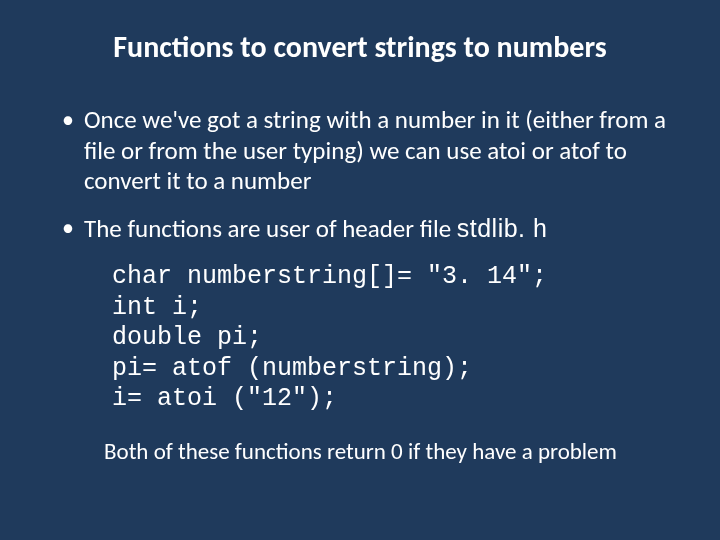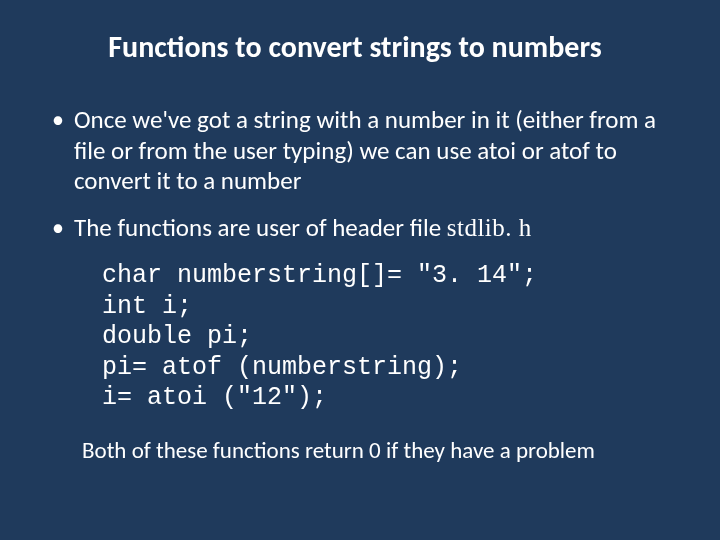--- a/index.html
+++ b/index.html
@@ -9,21 +9,21 @@
     height: 540px;
     background: #1f3a5c;
     font-family: Calibri, "Segoe UI", Arial, sans-serif;
     color: #ffffff;
     overflow: hidden;
   }
   .slide {
     box-sizing: border-box;
     width: 720px;
     height: 540px;
-    padding: 20px 50px 30px 40px;
+    padding: 20px 50px 30px 50px;
   }
   .title {
     font-size: 30px;
     font-weight: 700;
     text-align: center;
     margin: 8px 0 40px 0;
     letter-spacing: 0px;
   }
   ul.bullets {
     list-style: none;
@@ -38,35 +38,35 @@
     line-height: 1.22;
   }
   ul.bullets li::before {
     content: "•";
     position: absolute;
     left: 12px;
     top: 0;
     font-size: 24px;
   }
   .mono {
-    font-family: Liberation Serif, serif;
+    font-family: Liberation Sans, sans-serif;
     letter-spacing: 0.5px;
   }
   .code-block {
     font-family: "Courier New", Courier, monospace;
     font-size: 25px;
     line-height: 1.22;
     white-space: pre;
     margin-left: 62px;
     margin-top: 10px;
     margin-bottom: 22px;
   }
   .footnote {
     font-size: 23px;
-    margin-left: 42px;
+    margin-left: 54px;
   }
 </style>
 </head>
 <body>
 
 <div class="slide">
 
   <div class="title">Functions to convert strings to numbers</div>
 
   <ul class="bullets">

